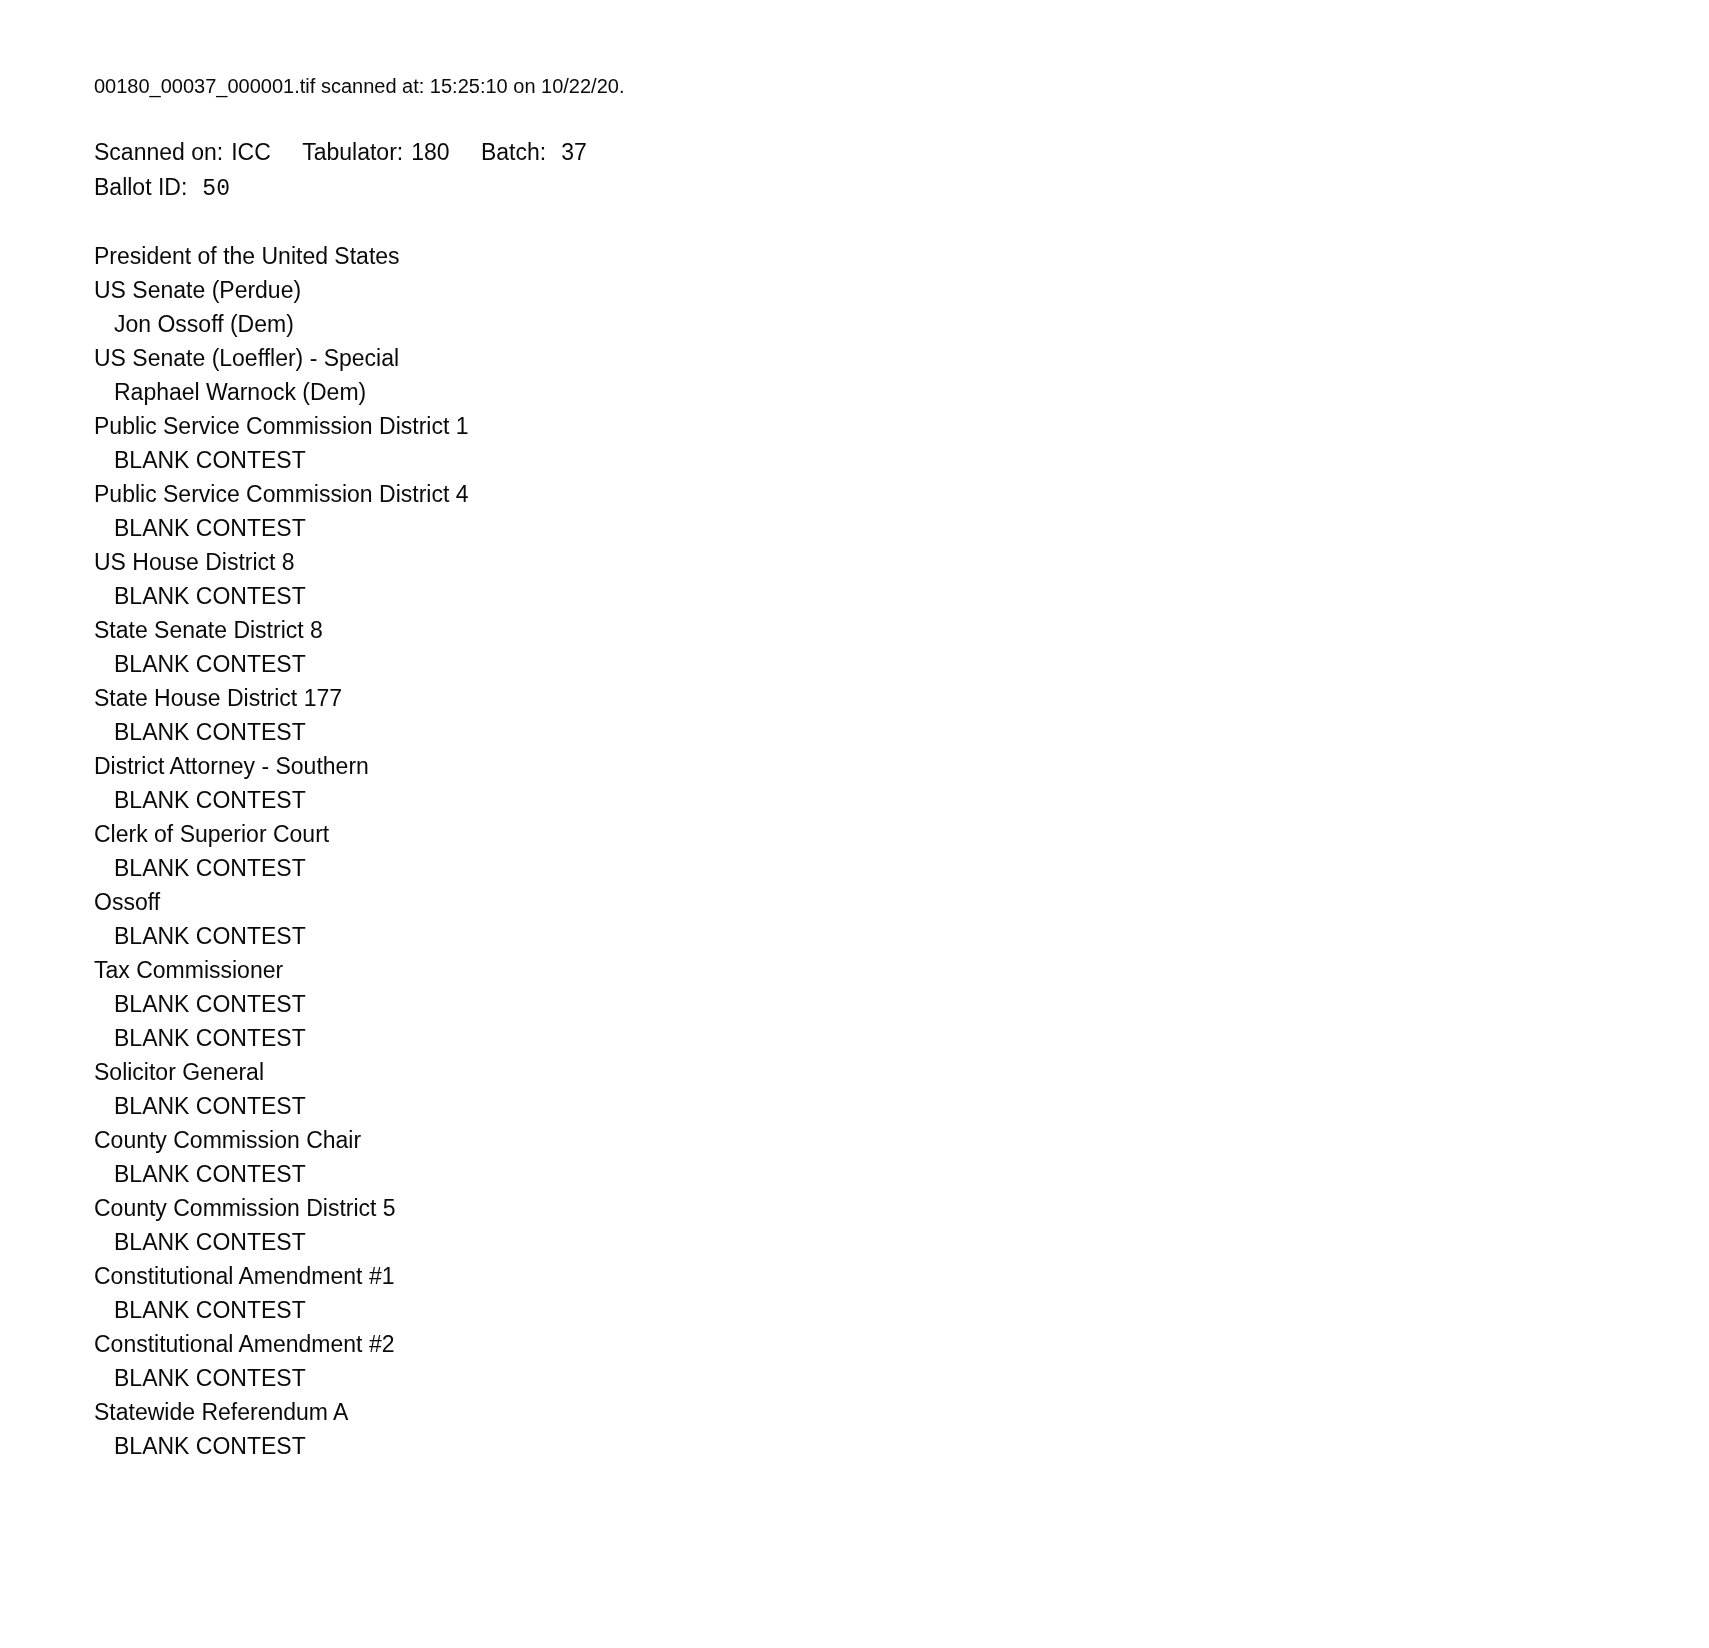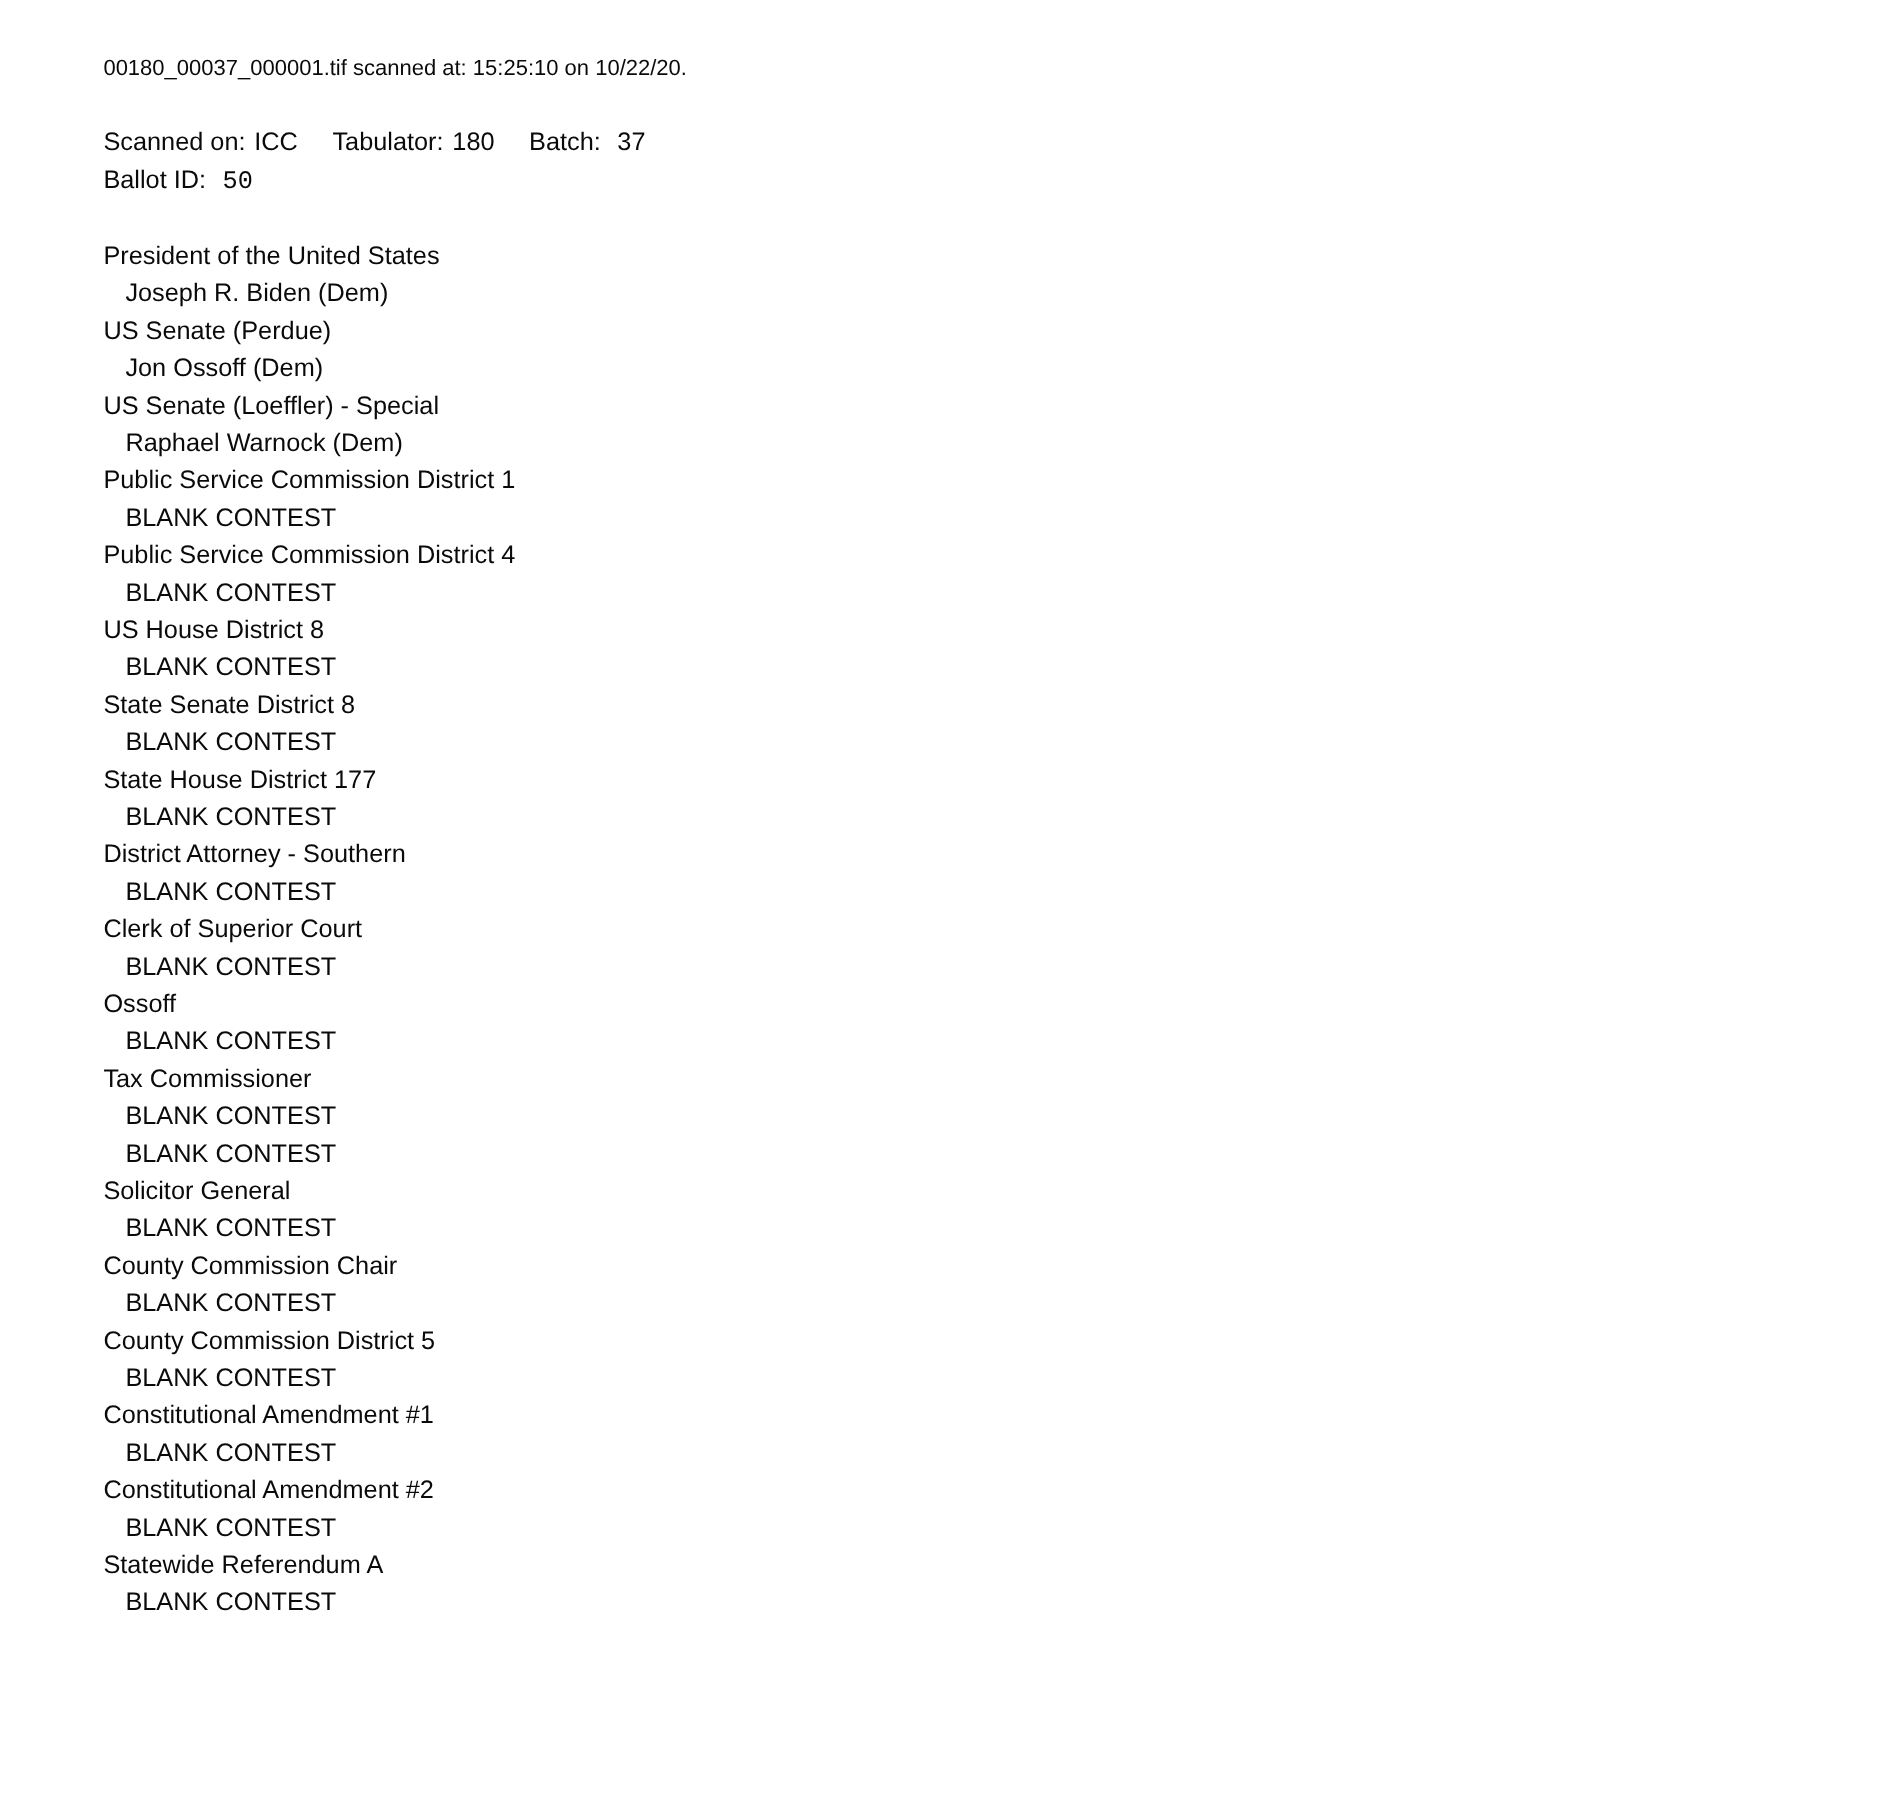--- a/index.html
+++ b/index.html
@@ -12,21 +12,21 @@
     height: 1648px;
     overflow: hidden;
     font-family: "Liberation Sans", sans-serif;
     color: #0a0a0a;
     -webkit-font-smoothing: antialiased;
   }
   .page {
     box-sizing: border-box;
     width: 1709px;
     height: 1648px;
-    padding: 50px 40px 0 94px;
+    padding: 74px 40px 0 94px;
   }
   .scan-line {
     font-size: 20px;
     line-height: 25px;
     white-space: nowrap;
   }
   .info-line {
     margin-top: 36px;
     font-size: 23px;
     line-height: 35px;
@@ -74,21 +74,20 @@
     </span>
   </div>
 
   <div class="ballot-line">
     <span class="label">Ballot ID:</span><span class="value">50</span>
   </div>
 
   <div class="contest-list" id="contest-list">
       <div>
         <div class="contest-title">President of the United States</div>
-        <div class="contest-choice">Joseph R. Biden (Dem)</div>
       </div>
       <div>
         <div class="contest-title">US Senate (Perdue)</div>
         <div class="contest-choice">Jon Ossoff (Dem)</div>
       </div>
       <div>
         <div class="contest-title">US Senate (Loeffler) - Special</div>
         <div class="contest-choice">Raphael Warnock (Dem)</div>
       </div>
       <div>

